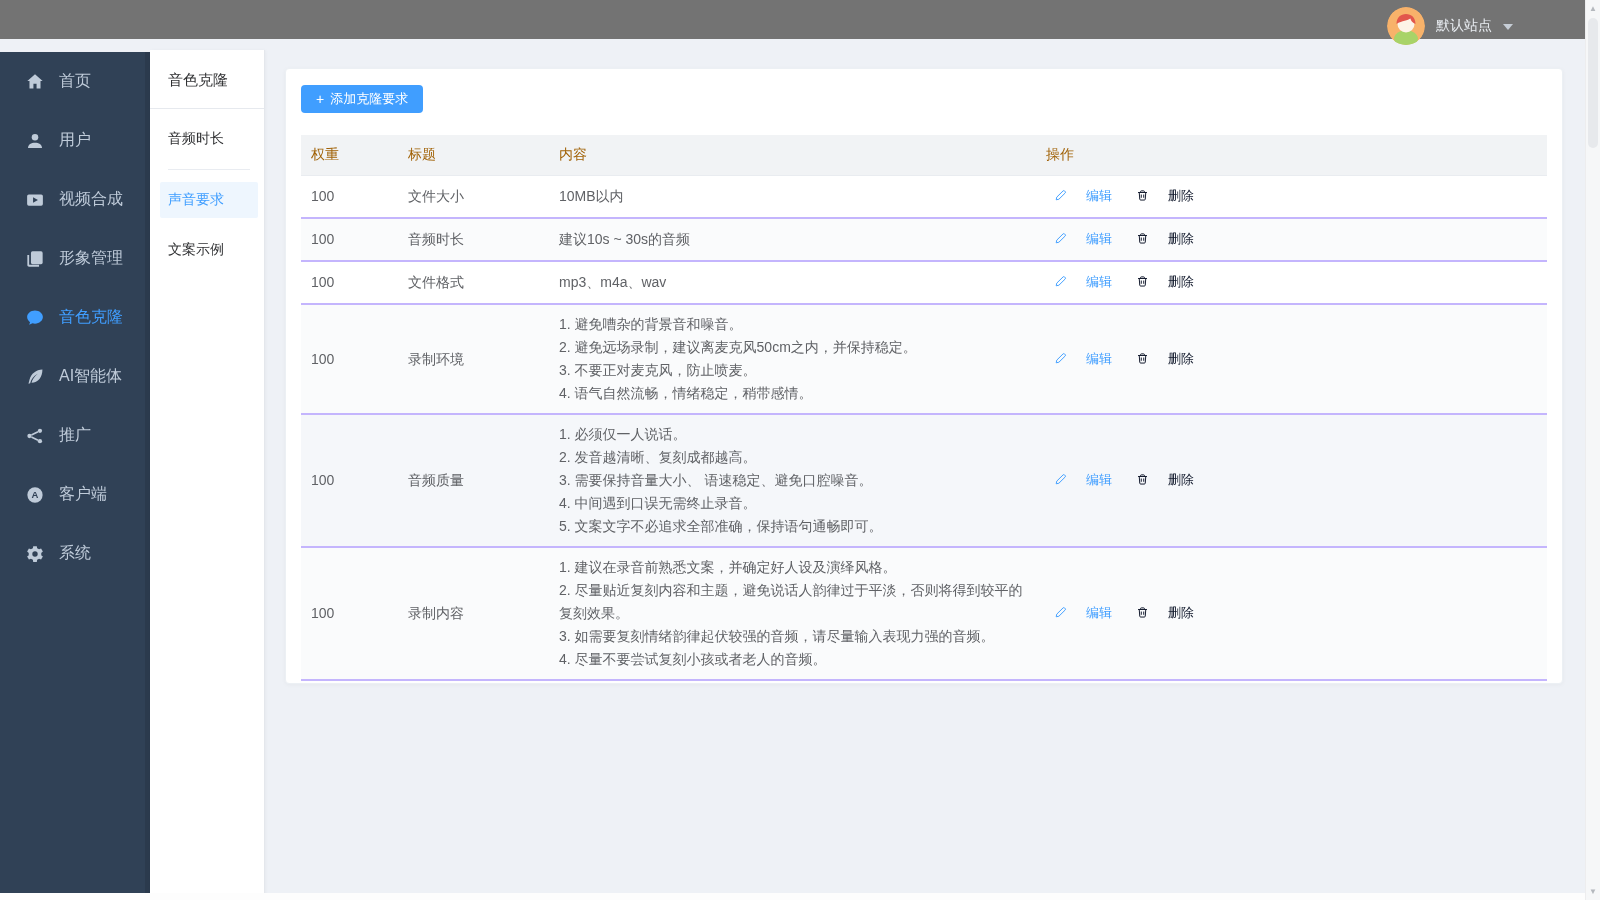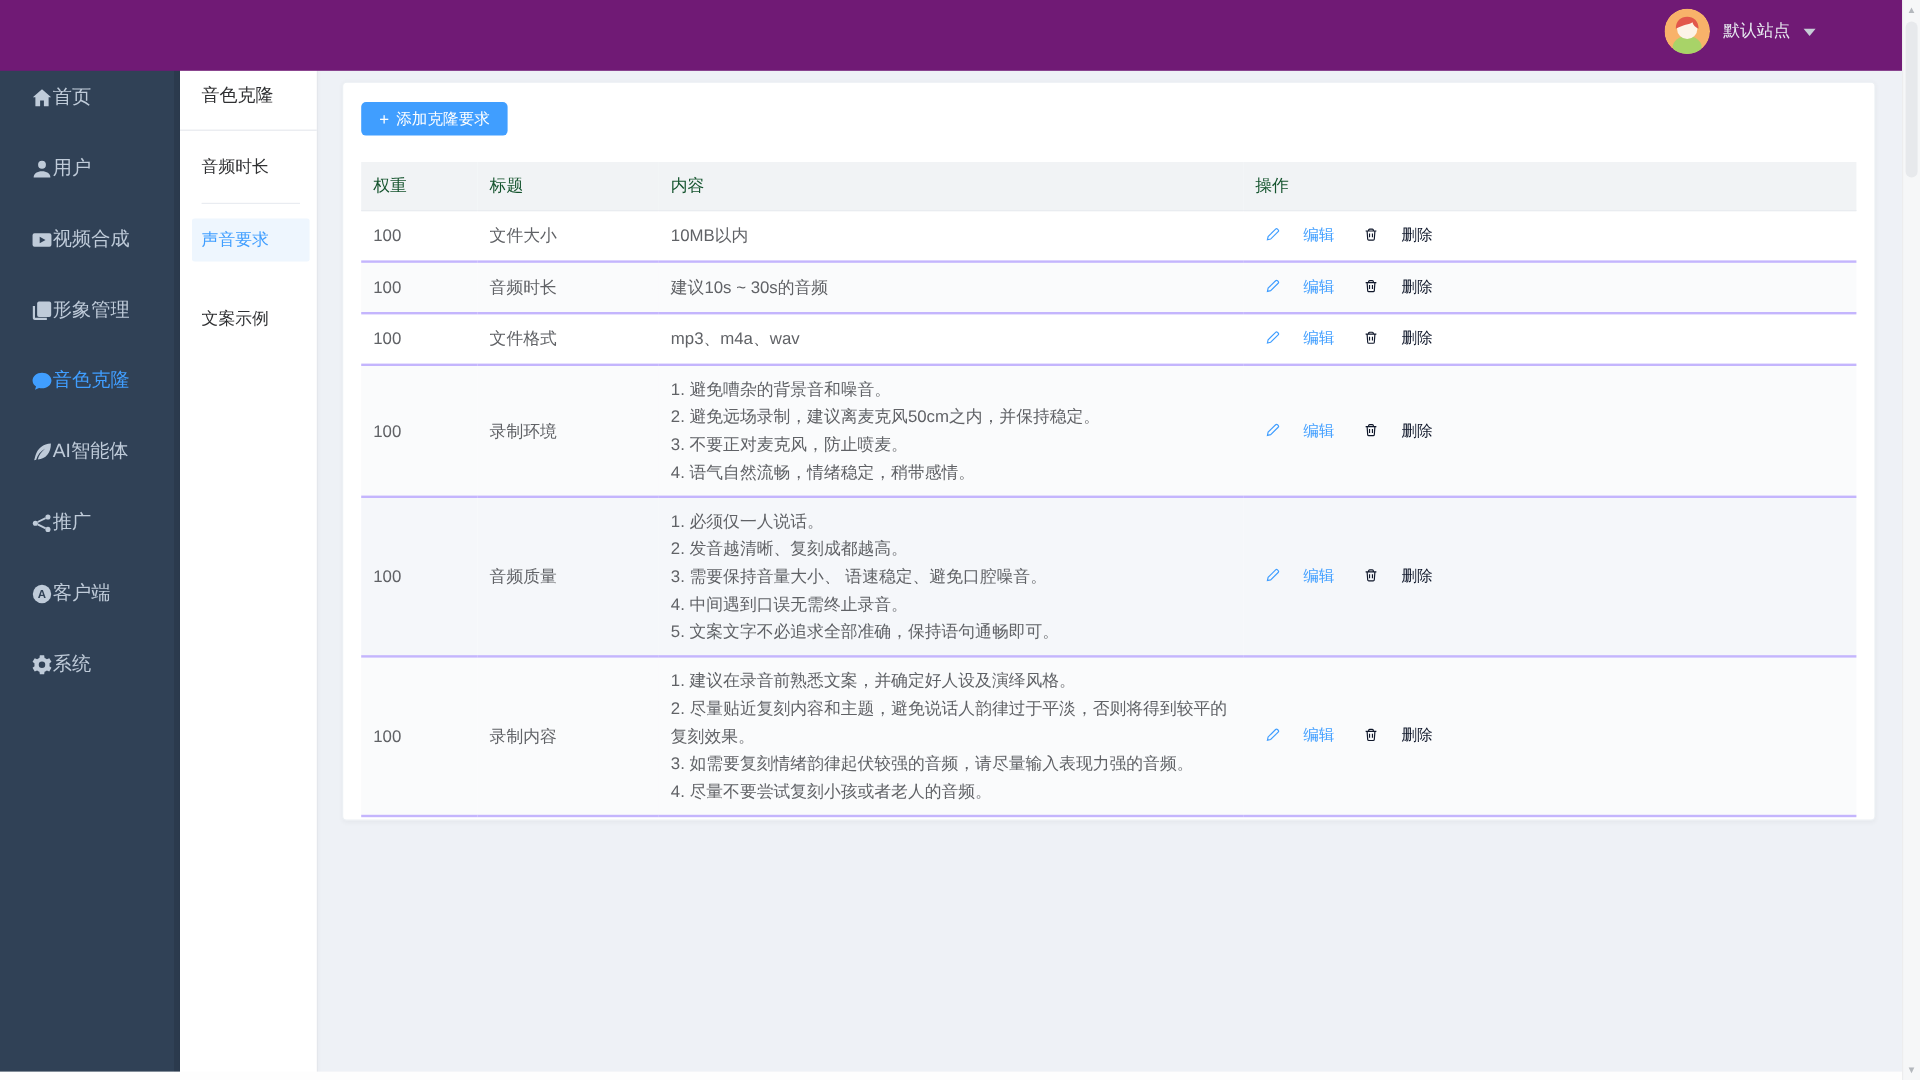--- a/index.html
+++ b/index.html
@@ -1,50 +1,50 @@
 <!DOCTYPE html>
 <html><head>
 <meta charset="utf-8">
 <style>
   * { box-sizing: border-box; margin: 0; padding: 0; }
   html,body { width:1600px; height:900px; overflow:hidden; }
   body { font-family:"Liberation Sans","DejaVu Sans",sans-serif; background:#eef1f6; position:relative; }
 
   
-  .topbar { position:absolute; left:0; top:0; width:1585px; height:59px; background:#701a75; z-index:3; }
+  .topbar { position:absolute; left:0; top:0; width:1585px; height:39px; background:#737373; z-index:3; }
   .topbar-right { position:absolute; right:72px; top:0; height:52px; display:flex; align-items:center; gap:11px; cursor:pointer; }
   .avatar { width:38px; height:38px; border-radius:50%; overflow:hidden; flex:0 0 auto; }
   .site-label { color:#e8ecf1; font-size:14px; }
   .caret { width:0; height:0; border-left:5px solid transparent; border-right:5px solid transparent; border-top:6px solid #c6cdd6; margin-top:2px; }
 
   
   .sidebar { position:absolute; left:0; top:52px; bottom:0; width:150px; background:#304156; z-index:2; }
   .sidebar:after { content:""; position:absolute; right:0; top:0; bottom:0; width:5px; background:#2b3a4d; }
   .side-menu { padding-top:0; }
-  .side-item { height:59px; display:flex; align-items:center; padding-left:25px; color:#bfcbd9; font-size:16px; cursor:pointer; }
+  .side-item { height:59px; display:flex; align-items:center; padding-left:25px; gap:15px; color:#bfcbd9; font-size:16px; cursor:pointer; }
   .side-item .ic { width:19px; height:19px; display:flex; align-items:center; justify-content:center; }
   .side-item .ic svg { width:18px; height:18px; fill:currentColor; }
   .side-item.active { color:#409eff; }
 
   
   .subpanel { position:absolute; left:150px; top:50px; bottom:0; width:115px; background:#fff; border-right:1px solid #e4e7ec; z-index:2; box-shadow:1px 0 3px rgba(0,0,0,.03); }
   .subpanel-title { height:59px; line-height:59px; padding-left:18px; font-size:15px; color:#303133; border-bottom:1px solid #e6e9ee; }
   .sub-item { padding:21px 0 21px 18px; font-size:14px; color:#303133; cursor:pointer; }
   .sub-divider { border-top:1px solid #e9ecf1; margin:0 14px 0 18px; }
-  .sub-item.active { margin:12px 6px 18px 10px; padding:9px 8px; background:#eef6fe; color:#409eff; border-radius:2px; }
+  .sub-item.active { margin:12px 6px 2px 10px; padding:9px 8px; background:#eef6fe; color:#409eff; border-radius:2px; }
 
   
   .main { position:absolute; left:266px; top:50px; right:15px; bottom:0; background:#eef1f6; z-index:1; }
   .card { position:absolute; left:19px; top:18px; width:1278px; height:616px; background:#fff; border-radius:4px; border:1px solid #ecEEf3; border-color:#ecf0f4; box-shadow:0 1px 4px rgba(0,0,0,.04); padding:16px 15px; }
   .add-btn { height:28px; padding:0 15px; background:#409eff; color:#fff; border:none; border-radius:4px; font-size:13px; cursor:pointer; display:inline-flex; align-items:center; gap:6px; font-family:inherit; }
   .add-btn .plus { font-size:14px; }
 
   table { width:1246px; margin-top:22px; border-collapse:collapse; table-layout:fixed; }
   col.c-weight { width:97px; } col.c-title { width:151px; } col.c-content { width:487px; } col.c-op { width:511px; }
-  th { background:#f1f3f5; color:#14532d; font-weight:400; font-size:14px; text-align:left; padding:11px 10px; border-bottom:1px solid #e9ecf0; }
+  th { background:#f1f3f5; color:#a16207; font-weight:400; font-size:14px; text-align:left; padding:11px 10px; border-bottom:1px solid #e9ecf0; }
   td { color:#606266; font-size:14px; padding:8px 10px; border-bottom:2px solid #c4b5fd; vertical-align:middle; line-height:23px; }
   tbody tr:nth-child(even) { background:#fafbfc; }
   tbody tr:nth-child(5) { background:#f5f7fa; }
   .op { display:inline-flex; align-items:center; gap:19px; font-size:13px; text-decoration:none; cursor:pointer; white-space:nowrap; }
   .op svg { width:13px; height:13px; stroke:currentColor; fill:none; stroke-width:1.2; }
   .op.edit { color:#409eff; margin-right:20px; }
   .op.del  { color:#0f172a; }
   td.cell-op { padding-left:18px; }
 
   

